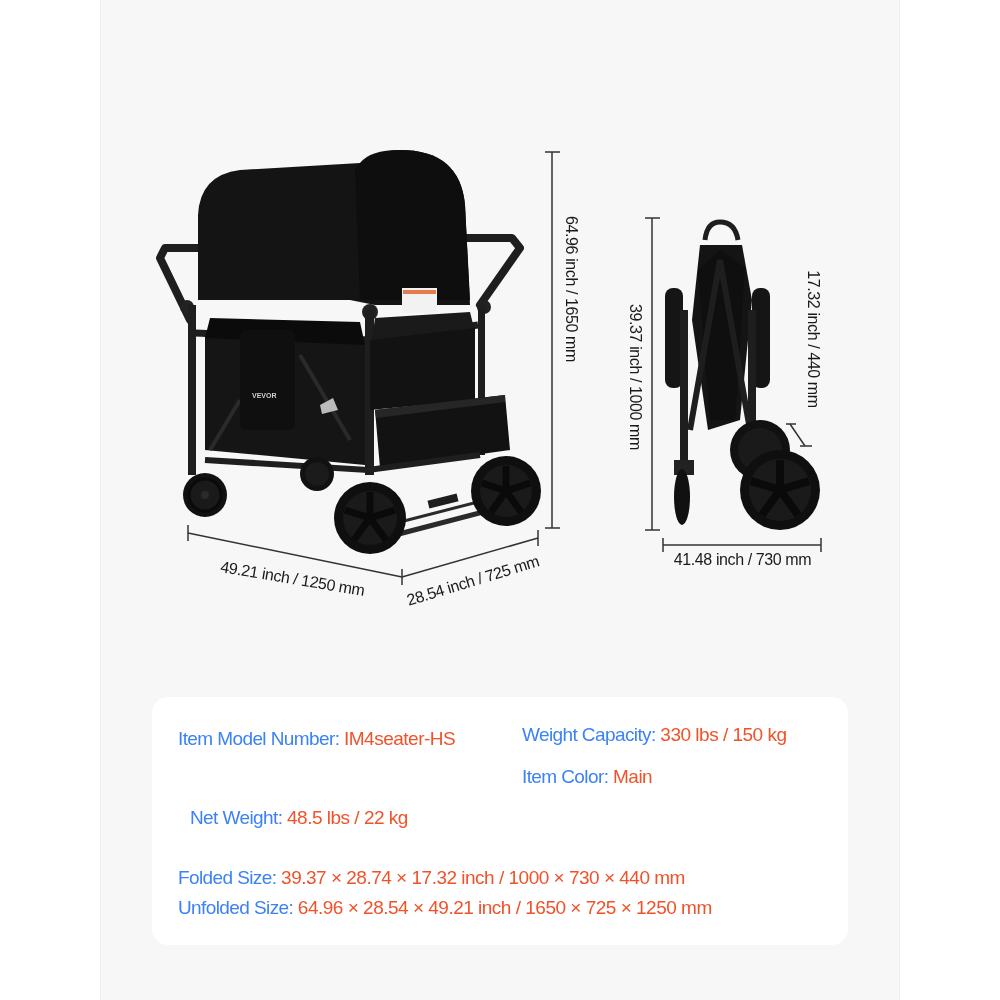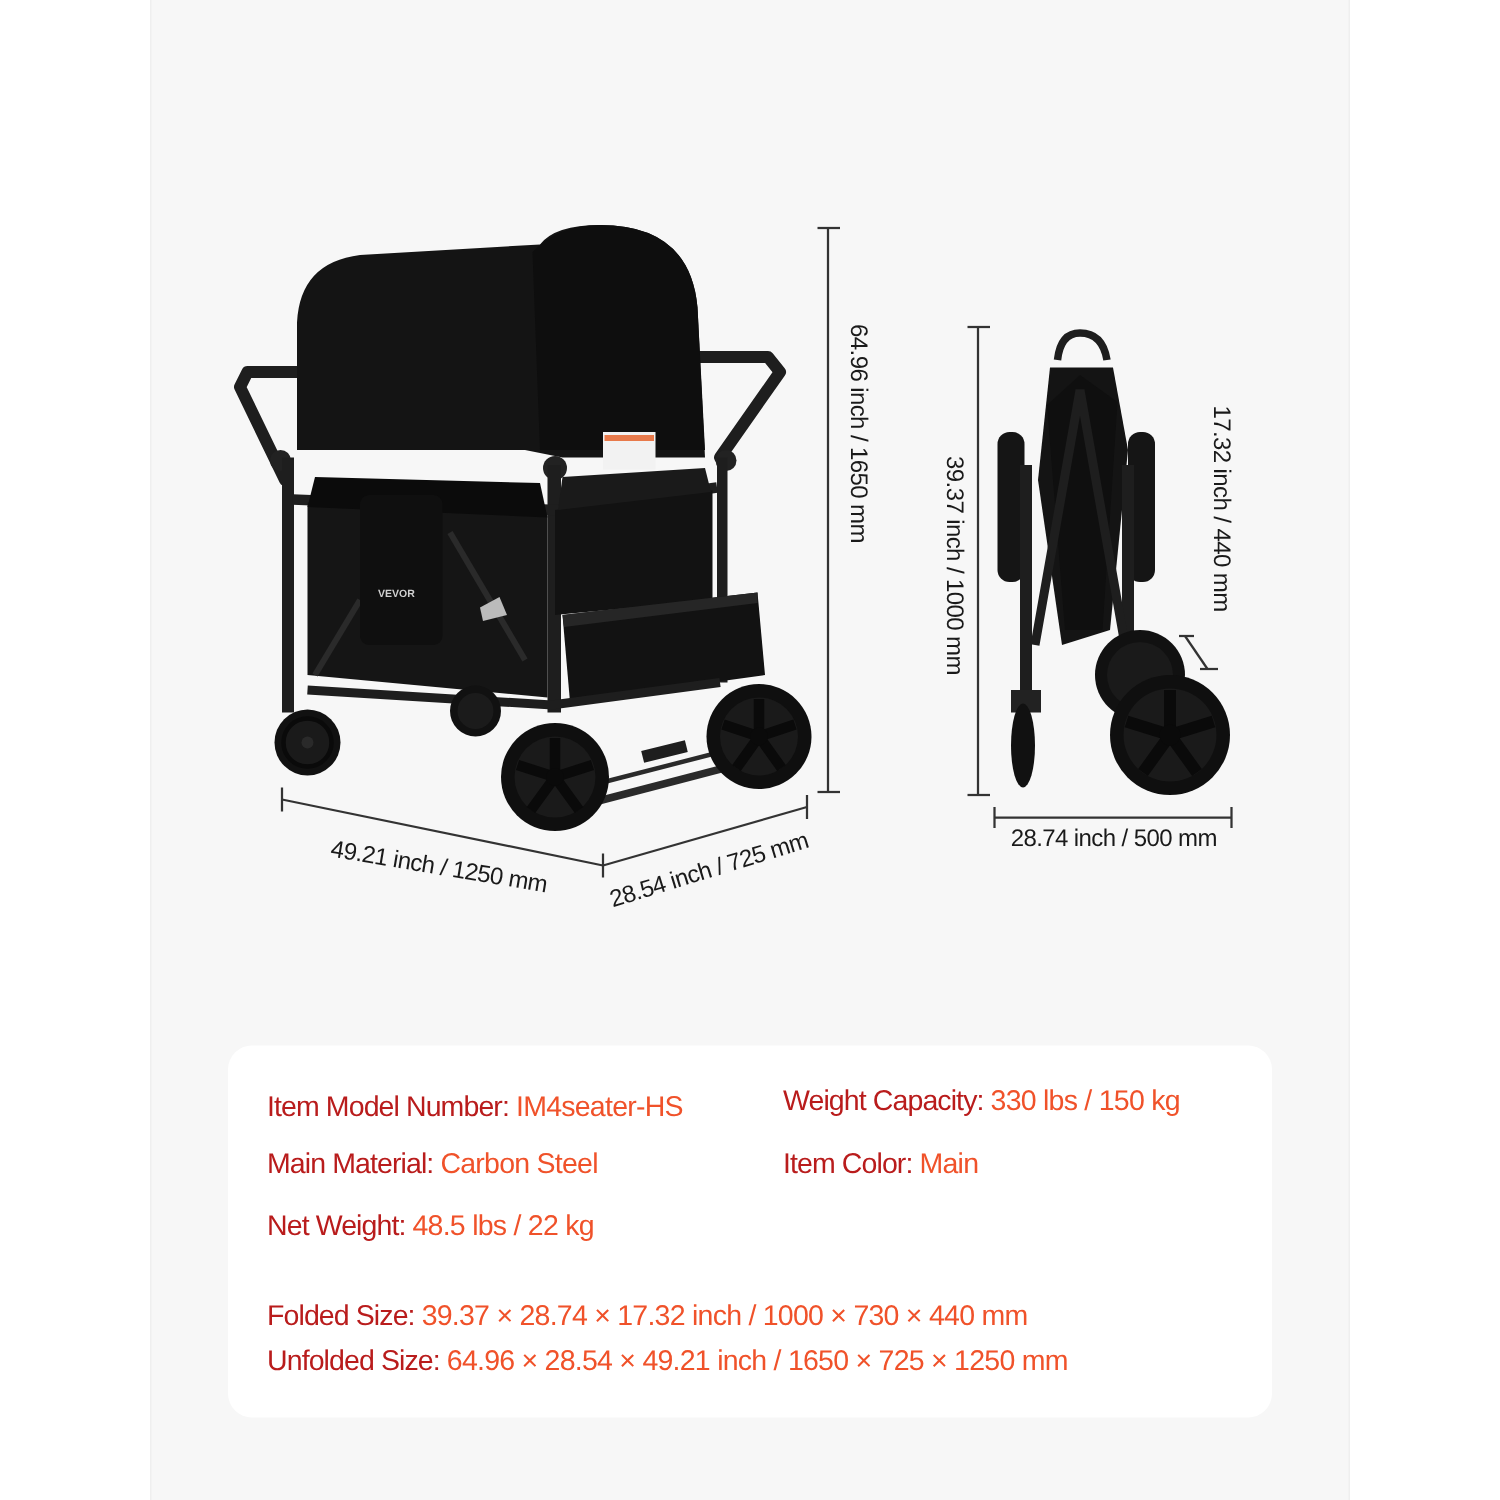--- a/index.html
+++ b/index.html
@@ -23,28 +23,28 @@
     .dim-unfolded-width  { left: 388px; top: 572px; width: 170px; text-align: center; transform: rotate(-17deg); }
     .dim-folded-height   { left: 530px; top: 368px; width: 210px; text-align: center; transform: rotate(90deg); }
     .dim-folded-depth    { left: 718px; top: 330px; width: 190px; text-align: center; transform: rotate(90deg); }
     .dim-folded-width    { left: 650px; top: 551px; width: 185px; text-align: center; }
 
     .spec-card {
       position: absolute; left: 152px; top: 697px; width: 696px; height: 248px;
       background: #ffffff; border-radius: 16px;
     }
     .spec-row { position: absolute; font-size: 19px; letter-spacing: -0.6px; white-space: nowrap; }
-    .spec-label { color: #b91c1c; }
+    .spec-label { color: #3b82f6; }
     .spec-value { color: #f0522a; font-weight: normal; letter-spacing: -0.5px; }
 
     .r1c1 { left: 26px; top: 31px; }
     .r1c2 { left: 370px; top: 27px; }
     .r2c1 { left: 26px; top: 69px; }
     .r2c2 { left: 370px; top: 69px; }
-    .r3c1 { left: 26px; top: 110px; text-align: center; }
+    .r3c1 { left: 38px; top: 110px; text-align: center; }
     .r4c1 { left: 26px; top: 154px; margin-top: 16px; }
     .r5c1 { left: 26px; top: 200px; text-align: center; }
   </style>
 </head>
 <body>
 
 <div class="panel"></div>
 
 <svg class="product-art" viewBox="0 0 1000 680" xmlns="http://www.w3.org/2000/svg">
 
@@ -160,31 +160,28 @@
     <line x1="786" y1="424" x2="796" y2="424"></line>
     <line x1="800" y1="446" x2="812" y2="446"></line>
   </g>
 </svg>
 
 <div class="dim-label dim-unfolded-height">64.96 inch / 1650 mm</div>
 <div class="dim-label dim-unfolded-length">49.21 inch / 1250 mm</div>
 <div class="dim-label dim-unfolded-width">28.54 inch / 725 mm</div>
 <div class="dim-label dim-folded-height">39.37 inch / 1000 mm</div>
 <div class="dim-label dim-folded-depth">17.32 inch / 440 mm</div>
-<div class="dim-label dim-folded-width">28.74 inch / 500 mm</div>
+<div class="dim-label dim-folded-width">41.48 inch / 730 mm</div>
 
 <div class="spec-card">
   <div class="spec-row r1c1">
     <span class="spec-label">Item Model Number: </span><span class="spec-value">IM4seater-HS</span>
   </div>
   <div class="spec-row r1c2">
     <span class="spec-label">Weight Capacity: </span><span class="spec-value">330 lbs / 150 kg</span>
-  </div>
-  <div class="spec-row r2c1">
-    <span class="spec-label">Main Material: </span><span class="spec-value">Carbon Steel</span>
   </div>
   <div class="spec-row r2c2">
     <span class="spec-label">Item Color: </span><span class="spec-value">Main</span>
   </div>
   <div class="spec-row r3c1">
     <span class="spec-label">Net Weight: </span><span class="spec-value">48.5 lbs / 22 kg</span>
   </div>
   <div class="spec-row r4c1">
     <span class="spec-label">Folded Size: </span><span class="spec-value">39.37 × 28.74 × 17.32 inch / 1000 × 730 × 440 mm</span>
   </div>

